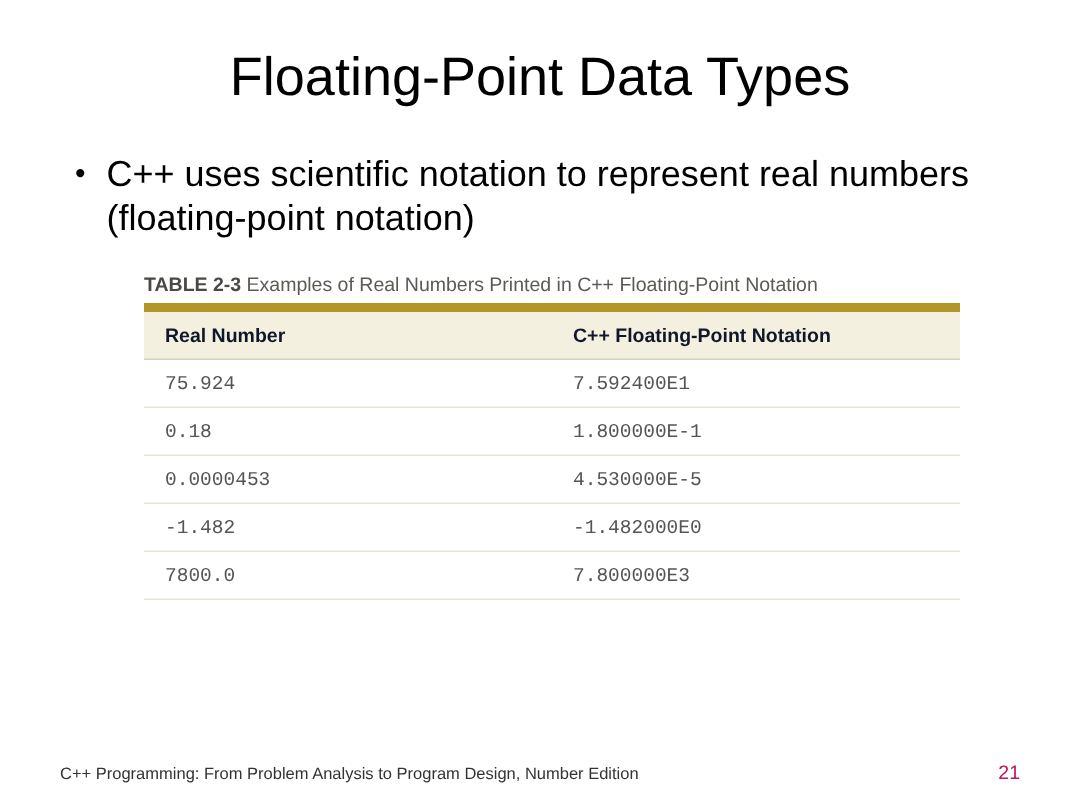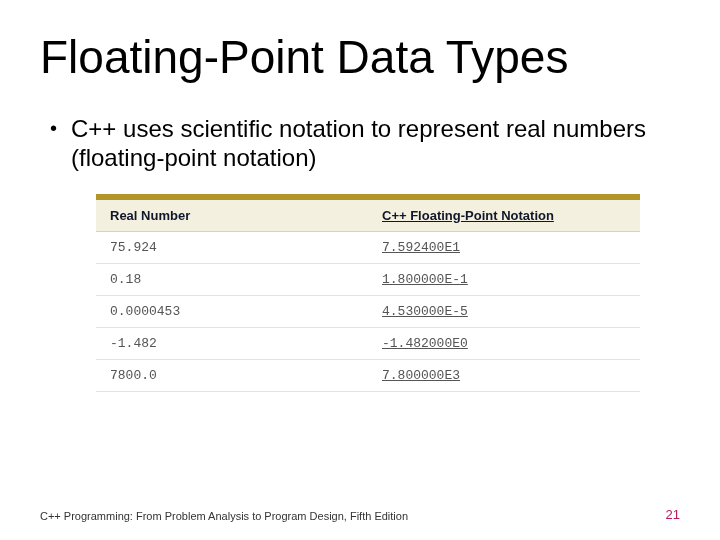--- a/index.html
+++ b/index.html
@@ -12,22 +12,23 @@
     position: relative;
     overflow: hidden;
   }
   .slide {
     width: 100%;
     height: 100%;
     padding: 20px 40px 0 40px;
     position: relative;
   }
   .title {
-    font-size: 46px;
+    font-size: 36px;
     font-weight: 400;
+    text-align: center;
     margin-top: 10px;
     margin-bottom: 30px;
   }
   .bullet-wrap {
     padding-left: 10px;
     margin-bottom: 22px;
   }
   .bullet {
     display: flex;
     align-items: flex-start;
@@ -76,21 +77,21 @@
   }
   .data-row td {
     font-family: "Courier New", Courier, monospace;
     font-size: 13px;
     color: #555;
     padding: 8px 14px;
     border-bottom: 1px solid #e6e3d7;
     background: #fff;
   }
   td.col1, th.col1 { width: 50%; }
-  td.col2, th.col2 { width: 50%; text-decoration: underline; }
+  td.col2, th.col2 { width: 50%; }
   .footer {
     position: absolute;
     bottom: 18px;
     left: 40px;
     right: 40px;
     display: flex;
     justify-content: space-between;
     align-items: flex-end;
     font-size: 11px;
     color: #333;
@@ -109,20 +110,24 @@
   <h1 class="title">Floating-Point Data Types</h1>
 
   <div class="bullet-wrap">
     <div class="bullet">
       <span class="bullet-dot">•</span>
       <span class="bullet-text">C++ uses scientific notation to represent real numbers (floating-point notation)</span>
     </div>
   </div>
 
   <div class="table-block">
+    <div class="table-caption">
+      <span class="cap-bold">TABLE 2-3</span>
+      <span>Examples of Real Numbers Printed in C++ Floating-Point Notation</span>
+    </div>
     <table>
       <thead>
         <tr>
           <th class="col1"></th>
             <th class="col2"></th>
         </tr>
       </thead>
       <tbody>
         <tr class="header-row">
           <td class="col1">Real Number</td>
@@ -146,17 +151,17 @@
         </tr>
         <tr class="data-row">
           <td class="col1">7800.0</td>
           <td class="col2">7.800000E3</td>
         </tr>
       </tbody>
     </table>
   </div>
 
   <div class="footer">
-    <span>C++ Programming: From Problem Analysis to Program Design, Fifth Edition</span>
+    <span>C++ Programming: From Problem Analysis to Program Design, Number Edition</span>
     <span class="page-num">21</span>
   </div>
 
 </div>
 
 </body></html>

